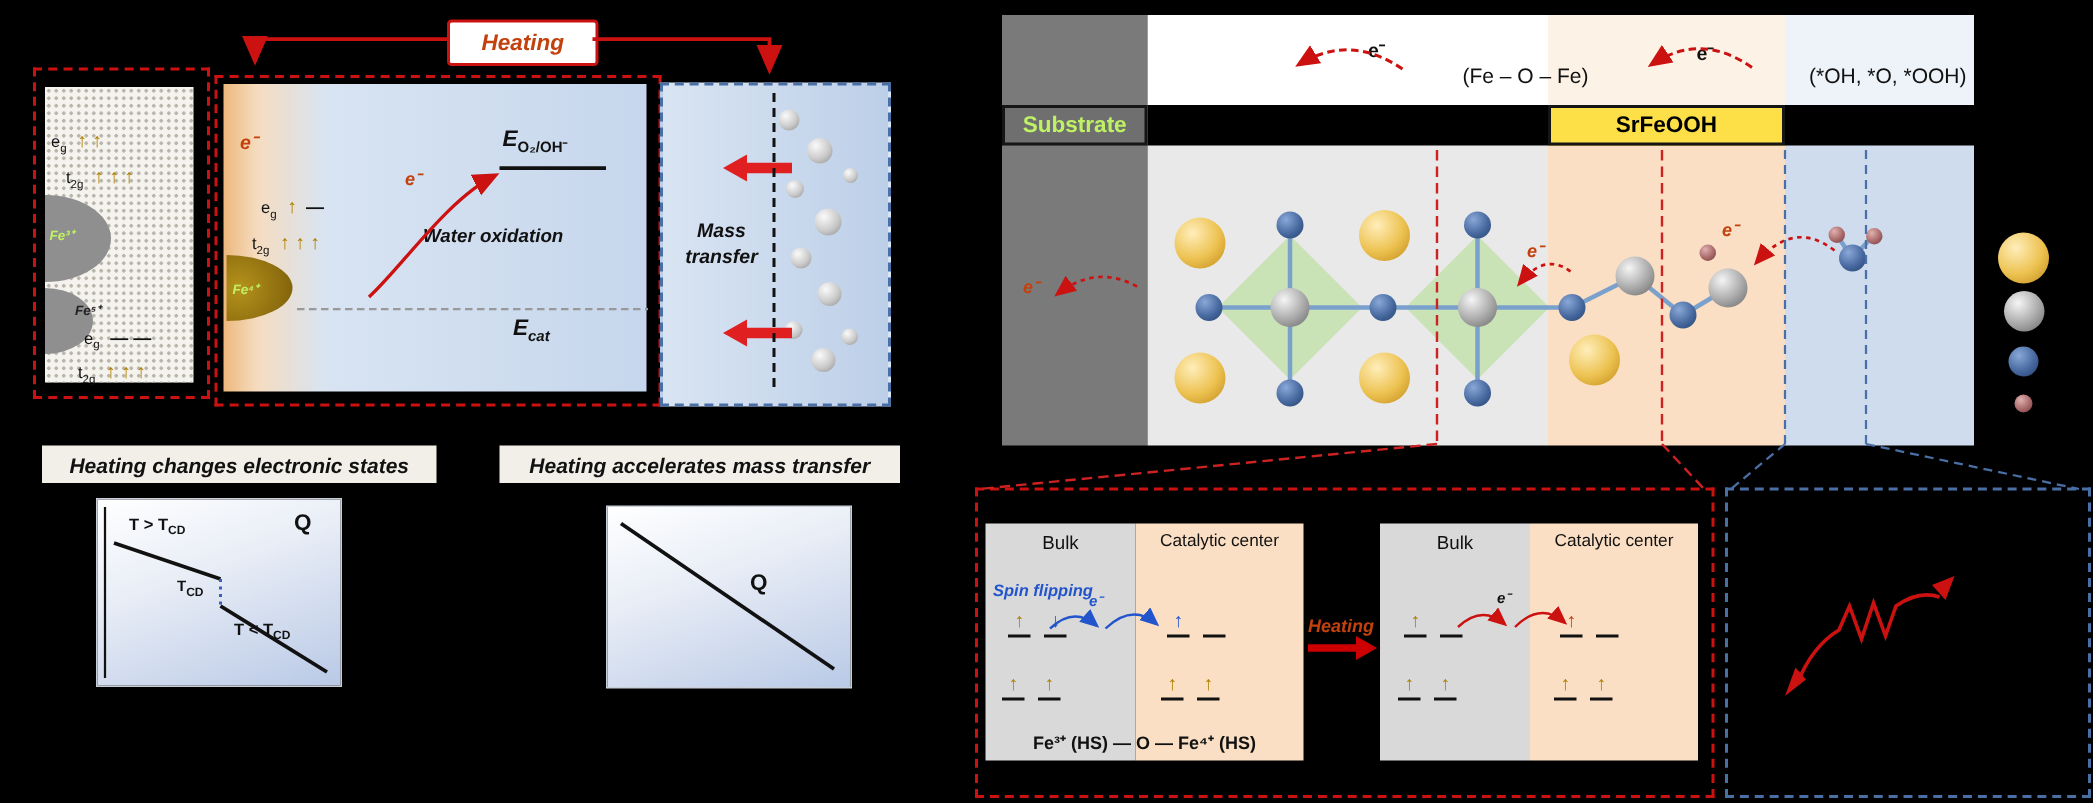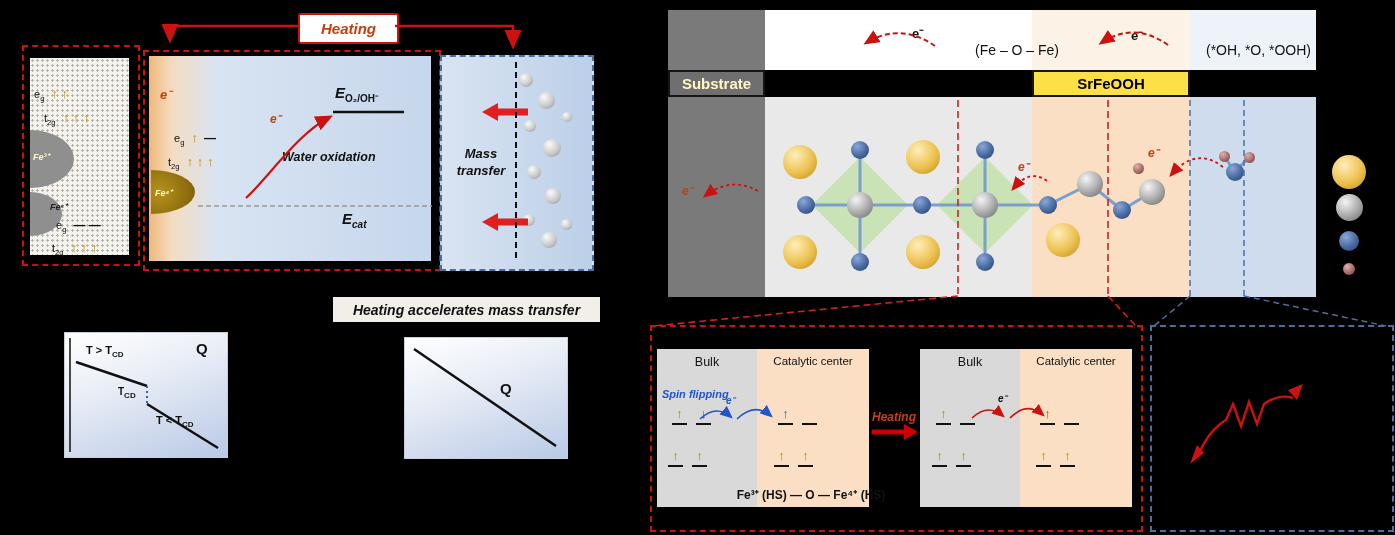--- a/index.html
+++ b/index.html
@@ -3,21 +3,21 @@
 <meta charset="utf-8">
 <style>
   html,body{margin:0;padding:0;background:#000;}
   .canvas{position:relative;width:1395px;height:535px;background:#000;font-family:"Liberation Sans",sans-serif;overflow:hidden;}
   .t{position:absolute;white-space:nowrap;color:#111;}
   .b{font-weight:bold;}
   .i{font-style:italic;}
   .red{color:#c2410c;}
   .blue{color:#2255cc;}
   .gold{color:#b08000;}
-  .white{color:#fef9c3;}
+  .white{color:#bef264;}
   sub{font-size:70%;}
   .box-dashed-red{position:absolute;border:2px dashed #cc1111;}
   .box-dashed-blue{position:absolute;border:2px dashed #4a6fa5;}
   .col{position:absolute;}
   .hdr{position:absolute;box-sizing:border-box;border:2px solid #151515;display:flex;align-items:center;justify-content:center;font-weight:bold;font-size:15px;}
   .sphere{position:absolute;border-radius:50%;}
   .sr{background:radial-gradient(circle at 35% 30%,#ffeebb,#ecc14f 55%,#c08a1a);}
   .fe{background:radial-gradient(circle at 35% 30%,#f5f5f5,#a8a8a8 55%,#666);}
   .o{background:radial-gradient(circle at 35% 30%,#8aa8d8,#47699f 55%,#24406e);}
   .h{background:radial-gradient(circle at 35% 30%,#e0b0b0,#a86868 55%,#703838);}
@@ -166,20 +166,23 @@
   <div class="bubble" style="left:538px;top:92px;width:17px;height:17px;"></div>
   <div class="bubble" style="left:524px;top:120px;width:12px;height:12px;"></div>
   <div class="bubble" style="left:543px;top:139px;width:18px;height:18px;"></div>
   <div class="bubble" style="left:527px;top:165px;width:14px;height:14px;"></div>
   <div class="bubble" style="left:545px;top:188px;width:16px;height:16px;"></div>
   <div class="bubble" style="left:523px;top:214px;width:12px;height:12px;"></div>
   <div class="bubble" style="left:541px;top:232px;width:16px;height:16px;"></div>
   <div class="bubble" style="left:562px;top:112px;width:10px;height:10px;"></div>
   <div class="bubble" style="left:561px;top:219px;width:11px;height:11px;"></div>
 
+  <div class="caption-strip" style="left:28px;top:297px;width:263px;height:25px;">
+      <span>Heating changes electronic states</span>
+    </div>
   <div class="caption-strip" style="left:333px;top:297px;width:267px;height:25px;">
       <span>Heating accelerates mass transfer</span>
     </div>
 
   <div class="graphbox" style="left:64px;top:332px;width:162px;height:124px;"></div>
   <div class="t b" style="left:196px;top:340px;font-size:15px;">Q</div>
   <div class="t b" style="left:86px;top:344px;font-size:11px;">
     <span>T &gt; T</span><sub style="font-size:8px;">CD</sub>
   </div>
   <div class="t b" style="left:118px;top:386px;font-size:10px;">
@@ -209,21 +212,21 @@
     <span class="lvl"></span>
   </div>
   <div class="spinrow" style="left:668px;top:448px;">
     <span class="lvl gold">↑</span>
     <span class="lvl gold">↑</span>
   </div>
   <div class="spinrow" style="left:774px;top:448px;">
     <span class="lvl gold">↑</span>
     <span class="lvl gold">↑</span>
   </div>
-  <div class="t b" style="left:657px;top:486px;width:212px;text-align:center;font-size:12px;padding-left:48px;">Fe³⁺ (HS) — O — Fe⁴⁺ (HS)</div>
+  <div class="t b" style="left:657px;top:486px;width:212px;text-align:center;font-size:12px;">Fe³⁺ (HS) — O — Fe⁴⁺ (HS)</div>
 
   <div class="t b i red" style="left:866px;top:410px;width:56px;text-align:center;font-size:12px;">Heating</div>
 
   <div class="col" style="left:920px;top:349px;width:100px;height:158px;background:#d9d9d9;"></div>
   <div class="col" style="left:1020px;top:349px;width:112px;height:158px;background:#fbdfc4;"></div>
   <div class="t" style="left:920px;top:355px;width:100px;text-align:center;font-size:12.5px;">Bulk</div>
   <div class="t" style="left:1020px;top:355px;width:112px;text-align:center;font-size:11.5px;">Catalytic center</div>
   <div class="t b i" style="left:998px;top:391px;font-size:10px;color:#111;">e⁻</div>
   <div class="spinrow" style="left:936px;top:406px;">
     <span class="lvl gold">↑</span>

